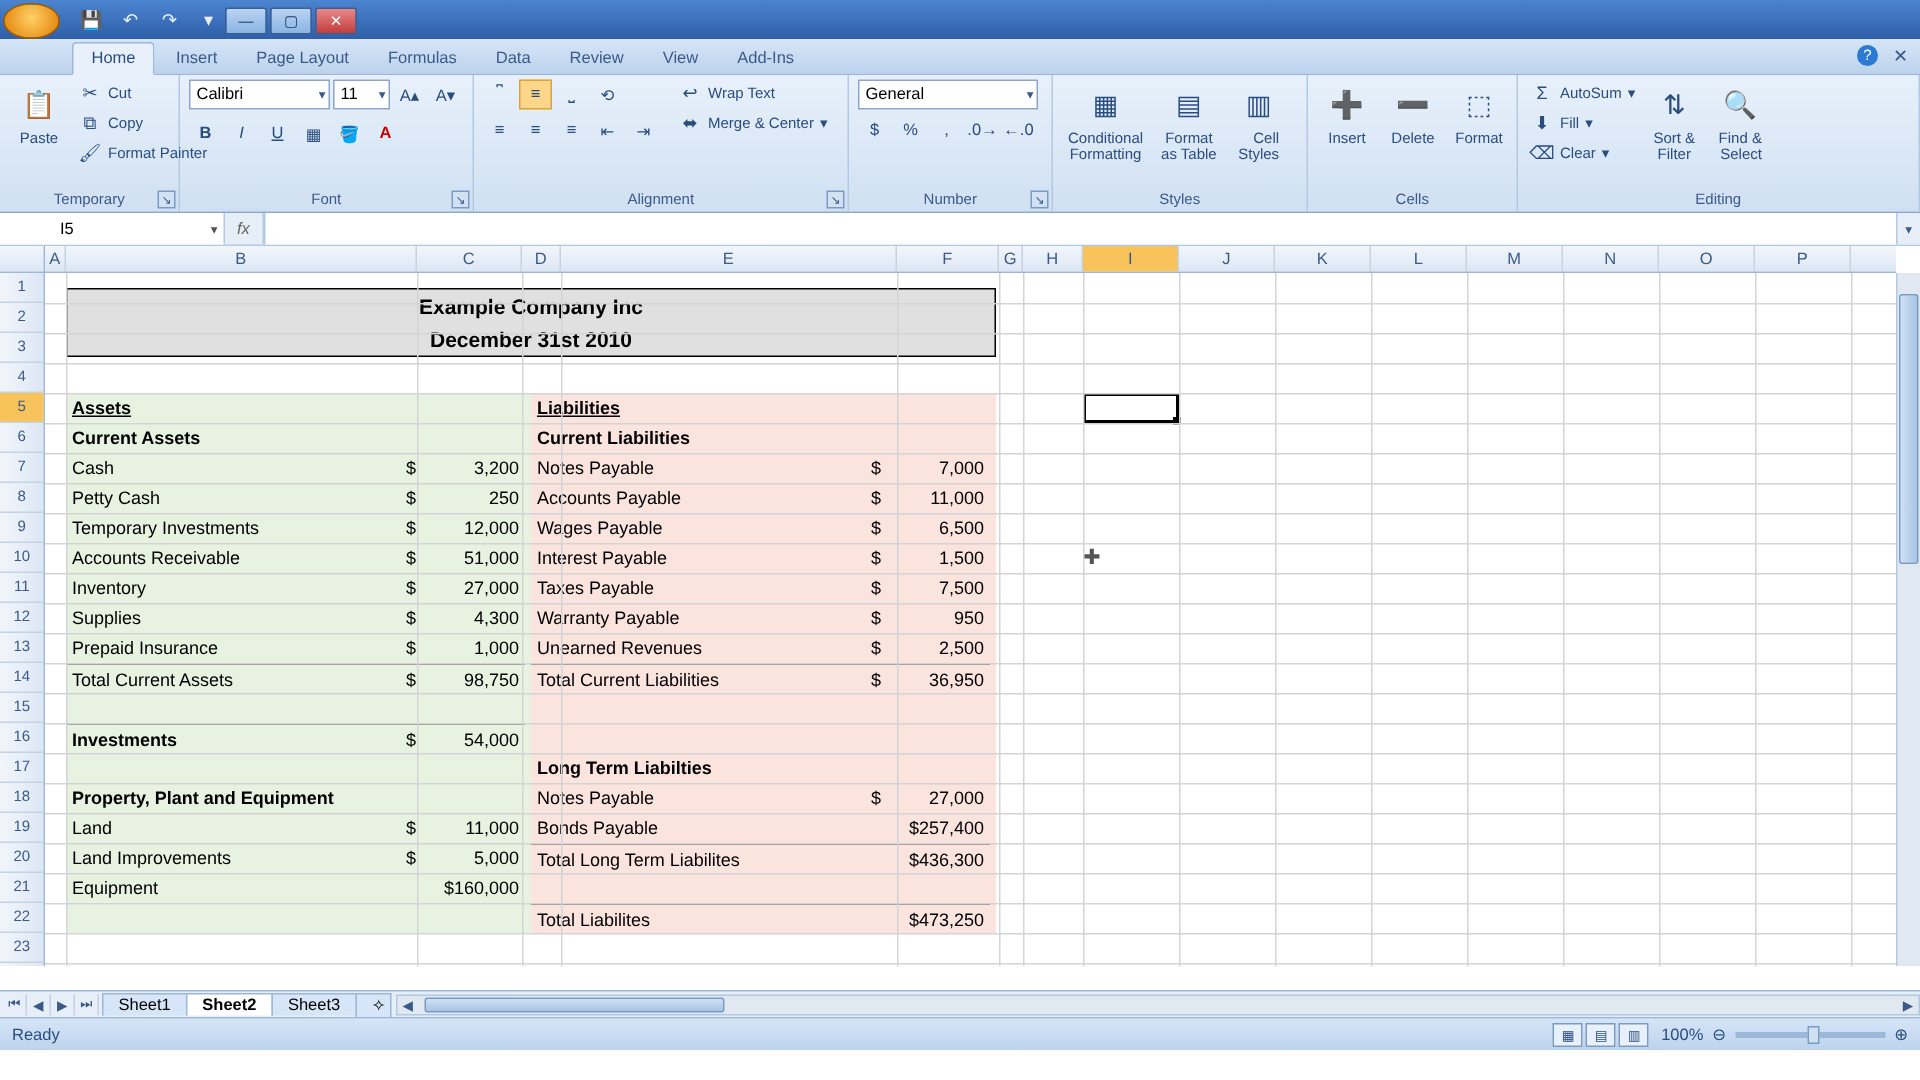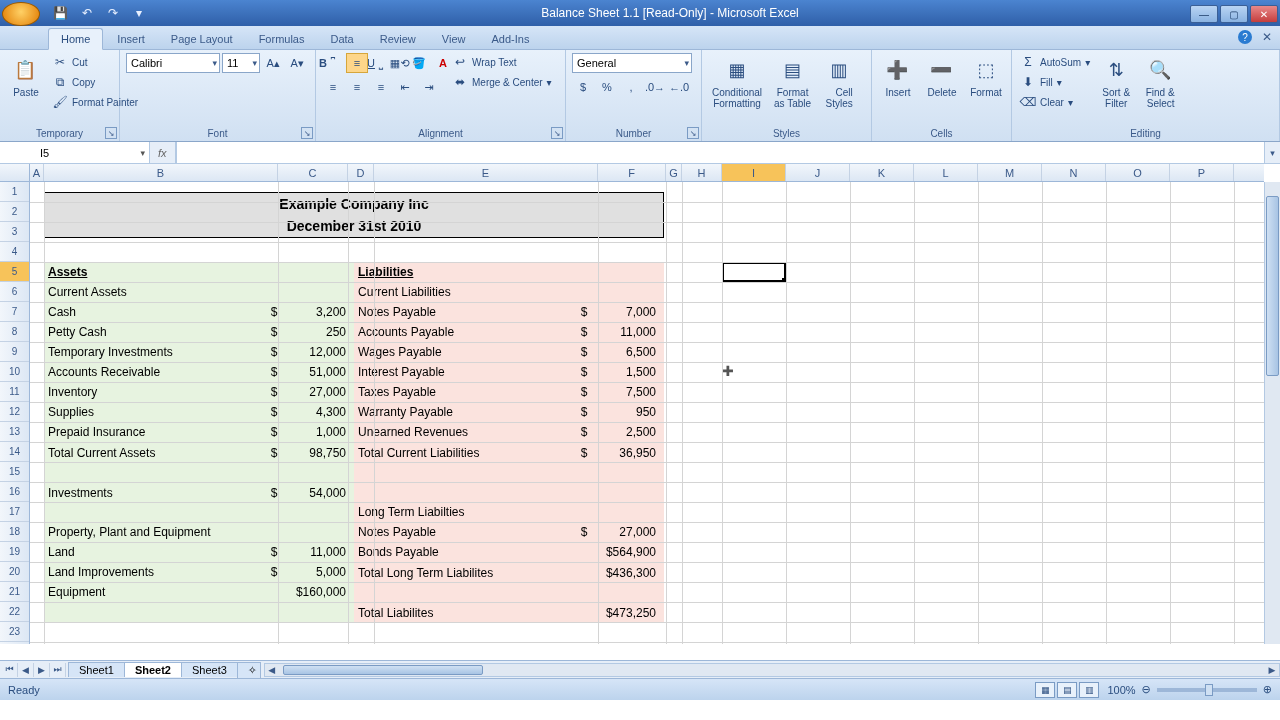--- a/index.html
+++ b/index.html
@@ -68,21 +68,21 @@
 .bs-header div { font-weight: bold; font-size: 14px; padding: 3px 0; }
 .bs-body { display: flex; margin-top: 4px; }
 .bs-col { flex: 1; padding-right: 4px; }
 .bs-col.left { background: #e7f3e0; }
 .bs-col.right { background: #fbe3de; }
 .bs-row { display: flex; justify-content: space-between; padding: 1px 4px; font-size: 12px; height: 20px; align-items: center;}
 .bs-row .label { flex: 1; }
 .bs-row .cur { width: 16px; text-align: center; }
 .bs-row .val { width: 64px; text-align: right; }
 .section-head { font-weight: bold; text-decoration: underline; }
-.sub-head { font-weight: normal; }
+.sub-head { font-weight: bold; }
 .total-row { border-top: 1px solid #000; }
 .spacer-row { height: 20px; }
 
 .selection-box { position: absolute; border: 2px solid #000; background: transparent; }
 .selection-handle { position: absolute; right: -3px; bottom: -3px; width: 5px; height: 5px; background: #000; }
 
 .cursor-cross { position: absolute; font-size: 14px; color: #555; }
 
 
 .sheet-tabs-row { height: 18px; background: #e6eef8; border-top: 1px solid #9db7d8; display: flex; align-items: center; }
@@ -114,21 +114,20 @@
 <body>
 
 <div class="titlebar">
   <div class="office-btn"></div>
   <div class="qat">
     <span class="qat-btn">💾</span>
     <span class="qat-btn">↶</span>
     <span class="qat-btn">↷</span>
     <span class="qat-btn">▾</span>
   </div>
-  <div class="title">Balance Sheet 1.1  [Read-Only] - Microsoft Excel</div>
   <div class="win-controls">
     <div class="win-btn">—</div>
     <div class="win-btn">▢</div>
     <div class="win-btn close">✕</div>
   </div>
 </div>
 
 <div class="tabs-row">
   <div class="tab active">Home</div>
   <div class="tab">Insert</div>
@@ -163,21 +162,21 @@
             <span class="small-icon">🖌</span>
             <span>Format Painter</span>
           </div>
       </div>
     </div>
     <div class="group-label">Temporary</div>
     <div class="dialog-launcher">↘</div>
   </div>
 
   <div class="group" style="width:196px">
-    <div class="group-body" style="flex-direction:row; gap:4px;">
+    <div class="group-body" style="flex-direction:column; gap:4px;">
       <div class="font-select-row">
         <div class="combo" style="width:94px">Calibri</div>
         <div class="combo" style="width:38px">11</div>
         <div class="toggle-btn">A▴</div>
         <div class="toggle-btn">A▾</div>
       </div>
       <div style="display:flex; gap:2px;">
         <div class="toggle-btn">
             <b>B</b>
           </div>
@@ -501,21 +500,21 @@
             </div>
           <div id="longterm-rows">
               <div class="bs-row">
                 <span class="label">Notes Payable</span>
                 <span class="cur">$</span>
                 <span class="val">27,000</span>
               </div>
               <div class="bs-row">
                 <span class="label">Bonds Payable</span>
                 <span class="cur"></span>
-                <span class="val">$564,900</span>
+                <span class="val">$257,400</span>
               </div>
             </div>
           <div class="bs-row total-row">
               <span class="label">Total Long Term Liabilites</span>
               <span class="cur"></span>
               <span class="val">$436,300</span>
             </div>
           <div class="spacer-row"></div>
           <div class="bs-row total-row">
               <span class="label">Total Liabilites</span>

